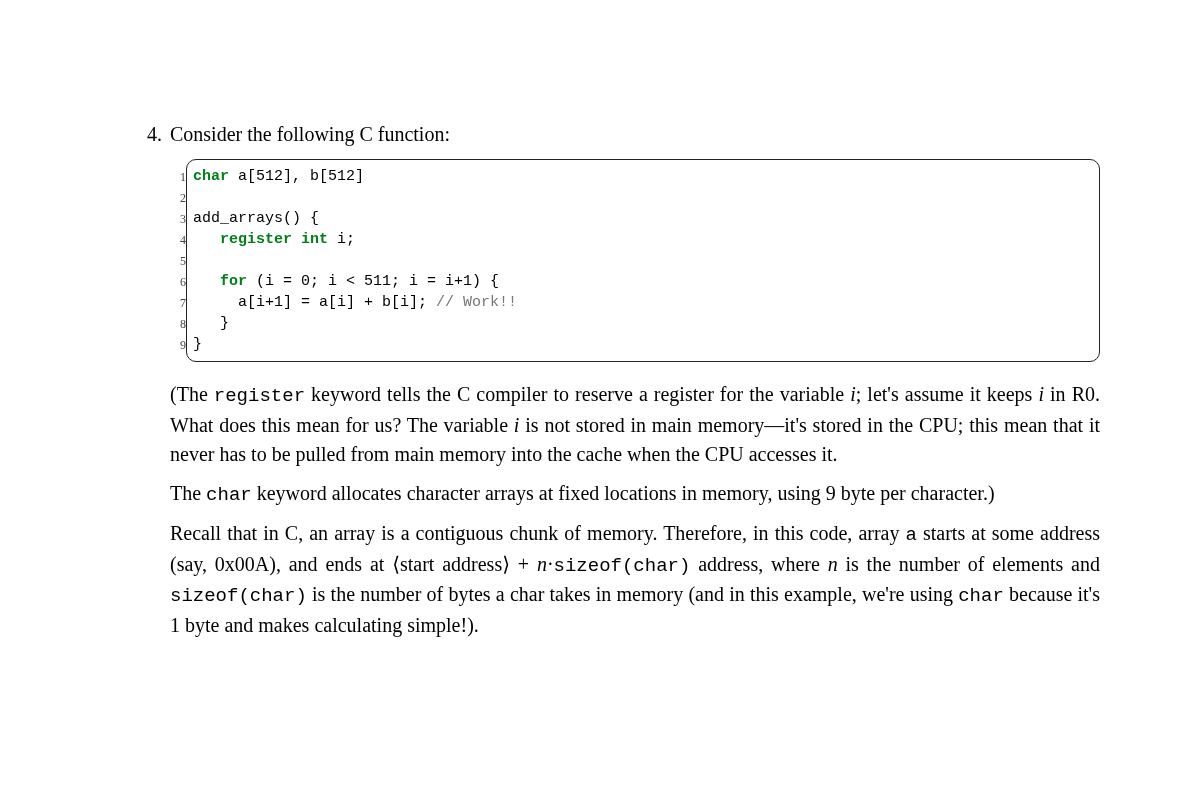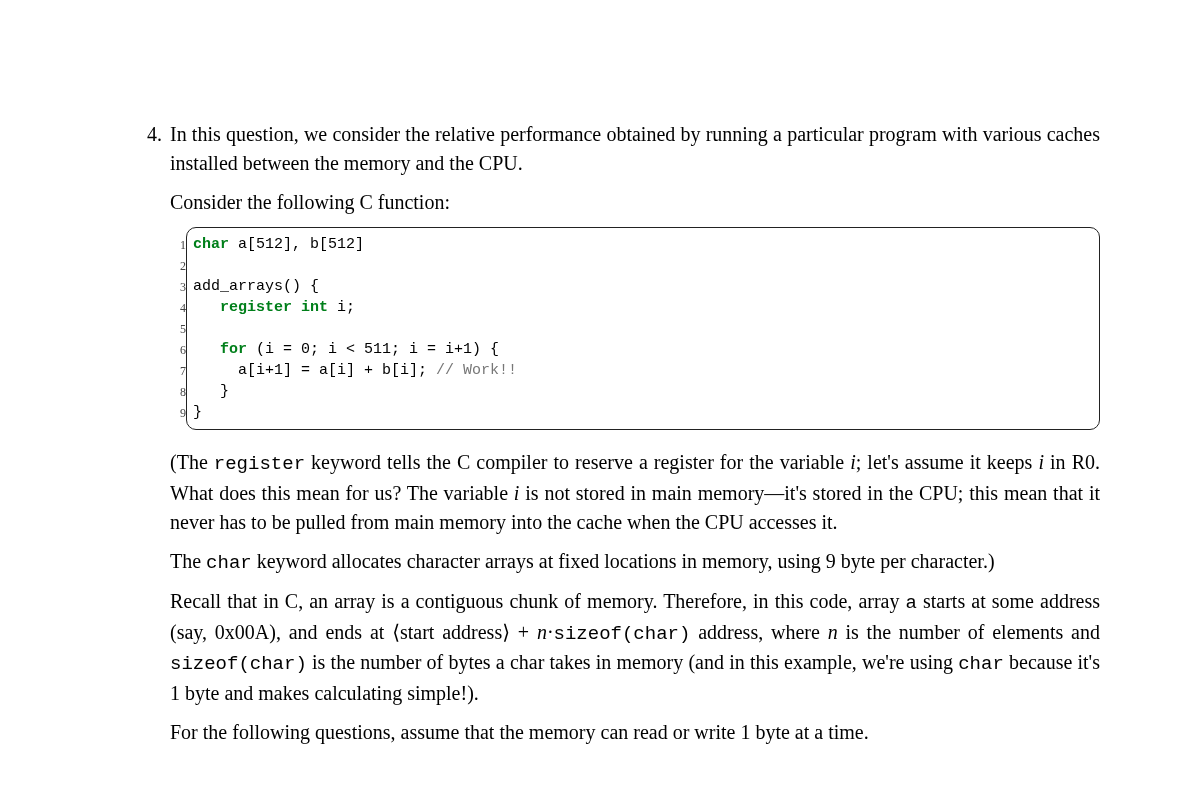--- a/index.html
+++ b/index.html
@@ -70,21 +70,20 @@
   .mathit { font-style: italic; font-family: Georgia, serif; }
 </style>
 </head>
 <body>
 
 <div class="page">
   <div class="question">
     <div class="qnum">4.</div>
     <div class="qbody">
 
-      <p class="para">In this question, we consider the relative performance obtained by running a particular program with various caches installed between the memory and the CPU.</p>
       <p class="para">Consider the following C function:</p>
 
       <div class="codebox-wrap">
         <div class="lnums">
           <div>1</div>
           <div>2</div>
           <div>3</div>
           <div>4</div>
           <div>5</div>
           <div>6</div>
@@ -102,17 +101,16 @@
 <span>   }</span>
 <span>}</span></div>
       </div>
 
       <p class="para"><span>(The </span><span class="tt">register</span><span> keyword tells the C compiler to reserve a register for the variable </span><span class="mathit">i</span><span>; let's assume it keeps </span><span class="mathit">i</span><span> in R0. What does this mean for us? The variable </span><span class="mathit">i</span><span> is not stored in main memory—it's stored in the CPU; this mean that it never has to be pulled from main memory into the cache when the CPU accesses it.</span></p>
 
       <p class="para"><span>The </span><span class="tt">char</span><span> keyword allocates character arrays at fixed locations in memory, using 9 byte per character.)</span></p>
 
       <p class="para"><span>Recall that in C, an array is a </span><span class="it">contiguous chunk of memory</span><span>. Therefore, in this code, array </span><span class="tt">a</span><span> starts at some address (say, 0x00A), and ends at ⟨start address⟩ + </span><span class="mathit">n</span><span>·</span><span class="tt">sizeof(char)</span><span> address, where </span><span class="mathit">n</span><span> is the number of elements and </span><span class="tt">sizeof(char)</span><span> is the number of bytes a char takes in memory (and in this example, we're using </span><span class="tt">char</span><span> because it's 1 byte and makes calculating simple!).</span></p>
 
-      <p class="para">For the following questions, assume that the memory can read or write 1 byte at a time.</p>
 
     </div>
   </div>
 </div>
 
 </body></html>

